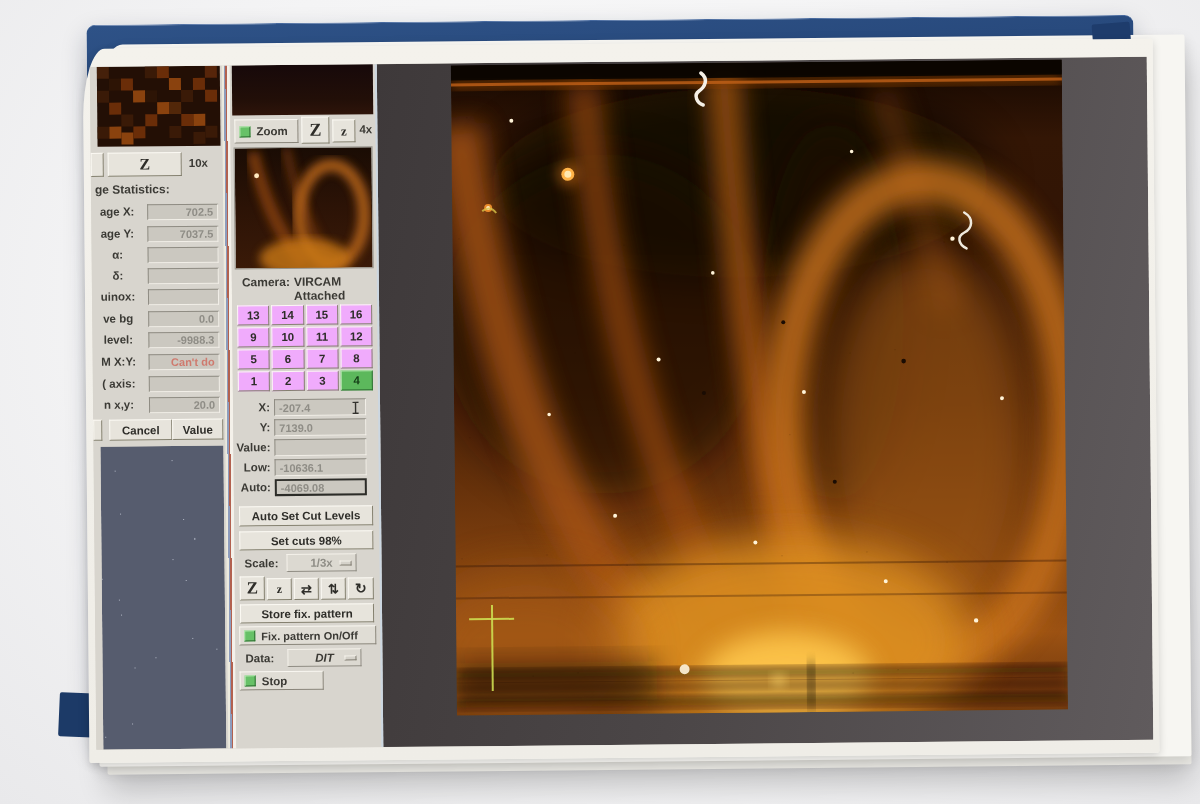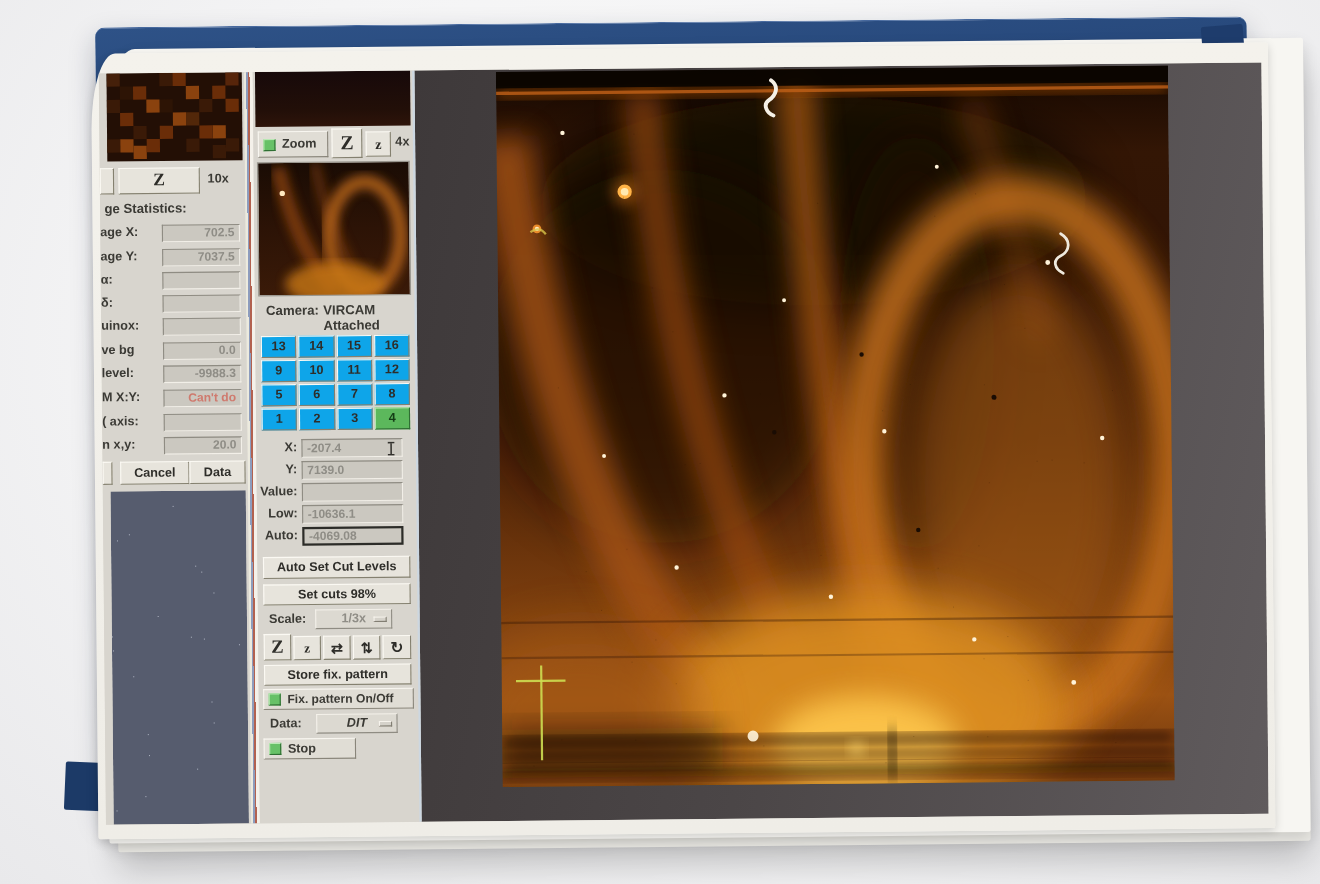--- a/index.html
+++ b/index.html
@@ -71,34 +71,34 @@
   .px { position:absolute; left:0; top:0; width:12px; height:12px; background:#45200a;
         box-shadow: 24px 12px #6a2d08, 60px 0 #6a2d08, 96px 12px #6a2d08, 12px 36px #6a2d08,
                     48px 48px #6a2d08, 108px 24px #6a2d08, 36px 60px #6a2d08, 84px 48px #6a2d08,
                     36px 24px #8a420e, 72px 12px #8a420e, 12px 60px #8a420e, 96px 48px #8a420e,
                     60px 36px #8a420e, 24px 66px #8a420e, 108px 0 #57250a,
                     0 24px #3a1a07, 48px 0 #3a1a07, 84px 24px #3a1a07, 24px 48px #3a1a07,
                     108px 60px #3a1a07, 72px 60px #3a1a07, 0 60px #3a1a07, 96px 66px #3a1a07,
                     48px 24px #2d1405, 12px 12px #2d1405, 72px 36px #b0561255; }
   .lp-title { left:4px; top:116px; font-size:12px; }
   .lp-row { position:absolute; left:0; width:132px; height:16px; }
-  .lp-row .lp-label { position:absolute; right:80px; left:0; text-align:left; top:1px; }
+  .lp-row .lp-label { position:absolute; right:80px; left:0; text-align:center; top:1px; }
   .lp-row .lp-field { left:56px; width:71px; height:16px; font-size:11px; }
   .err { color:#cf7a6e !important; }
   .bluenoise { position:absolute; left:7px; top:380px; width:123px; height:303px; }
 
   
   .mp-dark { position:absolute; left:2px; top:0; width:141px; height:50px;
              background:linear-gradient(180deg,#17090a 0%, #220f08 70%, #2e140a 100%); }
   .thumb { position:absolute; left:3px; top:82px; width:139px; height:122px;
            border:1px solid #97948c; }
   .mp-grid { position:absolute; left:5px; top:240px; width:135px; height:86px;
              display:grid; grid-template-columns:repeat(4,1fr); grid-template-rows:repeat(4,1fr);
              gap:2px; }
-  .chip { background:#0ea5e9; border:1.5px solid; border-color:#fbf9f3 #84806f #84806f #fbf9f3;
+  .chip { background:#f0abfc; border:1.5px solid; border-color:#fbf9f3 #84806f #84806f #fbf9f3;
           display:flex; align-items:center; justify-content:center; font-weight:bold;
           color:#2e2d29; font-size:11.5px; }
   .chip.active { background:#5cb85c; border-color:#b3e5ae #2f6e33 #2f6e33 #b3e5ae; color:#143d16; }
   .mp-row { position:absolute; left:0; width:145px; height:17px; }
   .mp-row .mp-label { position:absolute; left:0; width:37px; text-align:right; top:2px; }
   .mp-row .mp-field { left:41px; width:92px; height:17px; font-size:11px; }
   .mp-field.focus { border:2px solid #2c2c28; }
   .ibeam { position:absolute; right:5px; top:2px; }
 
   
@@ -164,21 +164,21 @@
         <span class="lp-label">( axis:</span>
         <span class="field right lp-field"></span>
       </div>
       <div class="lp-row" style="top:331px">
         <span class="lp-label">n x,y:</span>
         <span class="field right lp-field">20.0</span>
       </div>
 
       <div class="btn" style="left:0; top:353px; width:9px; height:21px;"></div>
       <div class="btn" style="left:16px; top:353px; width:63px; height:21px;">Cancel</div>
-      <div class="btn" style="left:79px; top:353px; width:51px; height:21px;">Data</div>
+      <div class="btn" style="left:79px; top:353px; width:51px; height:21px;">Value</div>
 
       <svg class="bluenoise" width="123" height="303">
         <defs>
           <filter id="bn" x="0" y="0" width="100%" height="100%">
             <feTurbulence type="fractalNoise" baseFrequency="0.38" numOctaves="2" seed="11" result="t"></feTurbulence>
             <feColorMatrix in="t" type="luminanceToAlpha" result="a"></feColorMatrix>
             <feComponentTransfer in="a" result="th">
               <feFuncA type="discrete" tableValues="0 0 0 0 0 0 0 1 1"></feFuncA>
             </feComponentTransfer>
             <feFlood flood-color="#c6cbd8" result="c"></feFlood>

